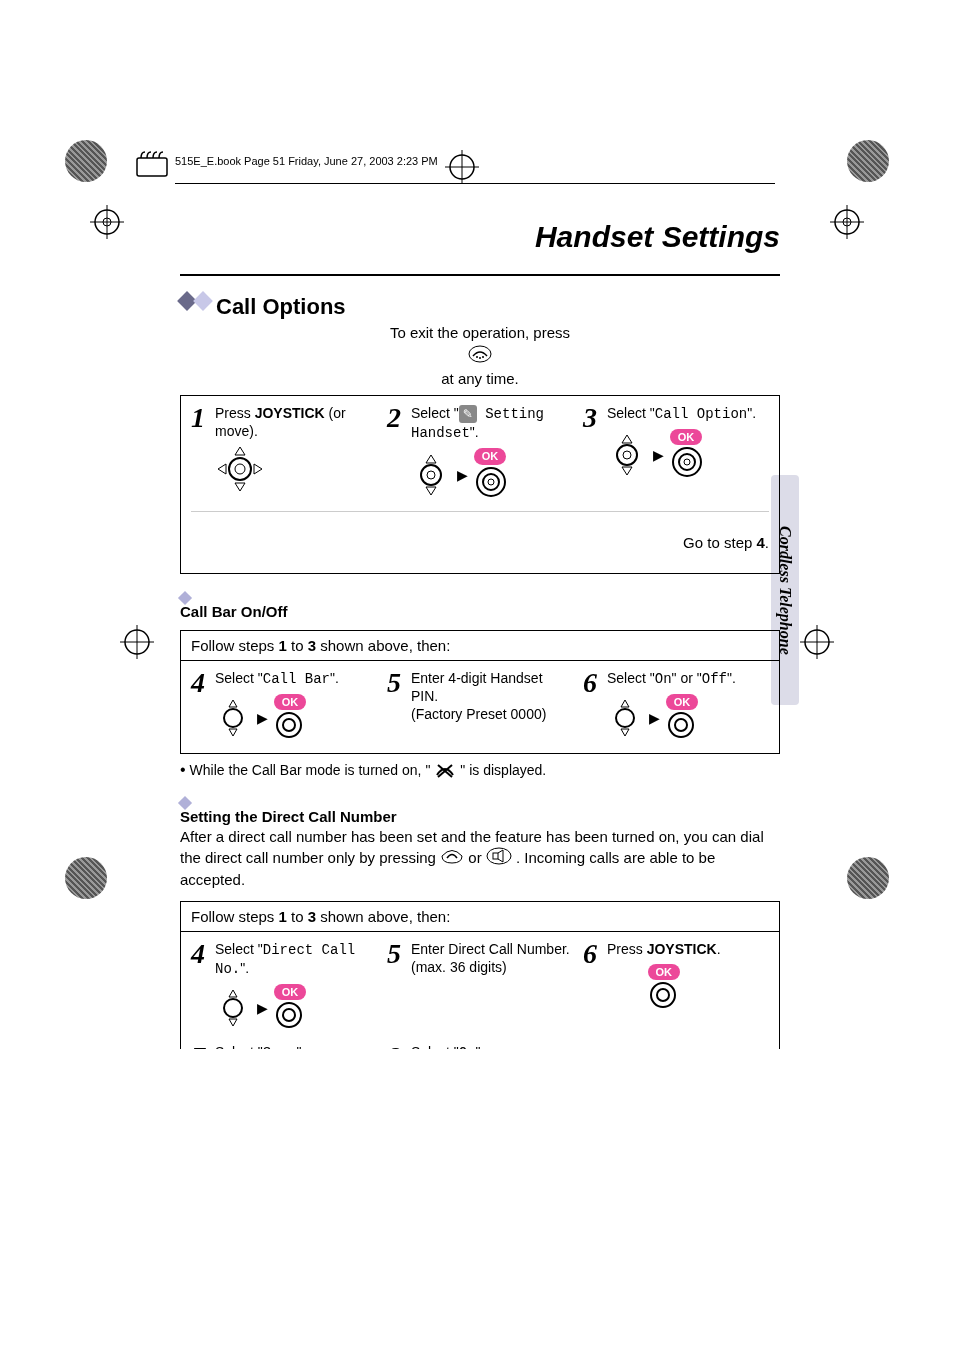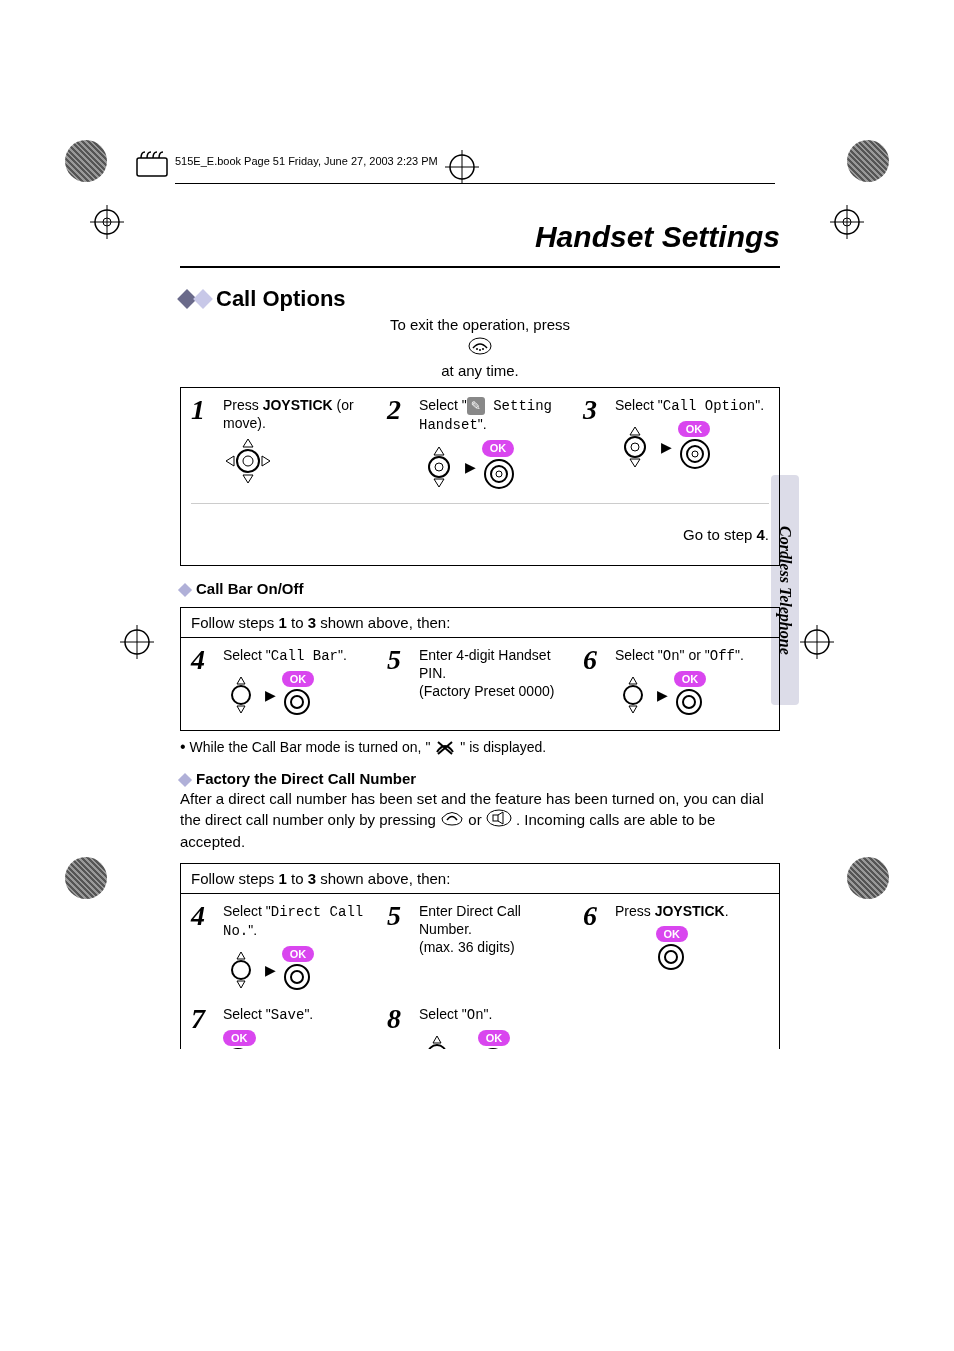--- a/index.html
+++ b/index.html
@@ -34,28 +34,27 @@
     top: 220px;
     width: 600px;
   }
   h1.section-title {
     font-size: 30px;
     font-weight: bold;
     font-style: italic;
     text-align: right;
     margin: 0 0 4px 0;
     border-bottom: 2px solid #000;
-    padding-bottom: 12px;
+    padding-bottom: 20px;
   }
   h2.sub {
     font-size: 22px;
     font-weight: bold;
     margin: 18px 0 4px 0;
     display: flex;
-    align-items: center;
     gap: 6px;
   }
   .dia-pair {
     display: inline-flex;
     gap: 2px;
   }
   .dia {
     width: 14px; height: 14px;
     transform: rotate(45deg);
     display: inline-block;
@@ -98,31 +97,30 @@
     font-family: "Times New Roman", serif;
     font-size: 28px;
     font-weight: bold;
     font-style: italic;
     line-height: 1;
     min-width: 20px;
   }
   .step .body {
     font-size: 14px;
     line-height: 1.3;
-    margin-left: 8px;
   }
   .mono { font-family: "Courier New", monospace; }
   .icon-row {
     display: flex;
     align-items: center;
     gap: 6px;
     margin-top: 4px;
   }
   .ok-badge {
-    background: #d946ef;
+    background: #ec4899;
     color: #fff;
     border-radius: 10px;
     font-size: 11px;
     font-weight: bold;
     padding: 1px 8px;
     display: inline-block;
   }
   .arrow-right {
     font-size: 14px;
   }
@@ -138,20 +136,21 @@
     border-top: 1px solid #ccc;
     margin-top: 8px;
   }
   .subhead {
     display: flex;
     align-items: flex-start;
     font-weight: bold;
     font-size: 15px;
     margin-top: 14px;
     margin-bottom: 2px;
+    flex-direction: column;
   }
   .para {
     font-size: 15px;
     line-height: 1.35;
   }
   .follow-row {
     border: 1px solid #000;
     border-bottom: none;
     padding: 6px 10px;
     font-size: 15px;
@@ -478,21 +477,21 @@
             <path d="M3 12 q8 -12 16 0" fill="none" stroke="#000" stroke-width="2"></path>
             <line x1="4" y1="2" x2="18" y2="14" stroke="#000" stroke-width="2"></line>
             <line x1="18" y1="2" x2="4" y2="14" stroke="#000" stroke-width="2"></line>
           </svg>
       </span>
       <span>" is displayed.</span>
     </div>
 
     <div class="subhead">
       <span class="dia-single"></span>
-      <span>Factory the Direct Call Number</span>
+      <span>Setting the Direct Call Number</span>
     </div>
     <div class="para">
       <span>After a direct call number has been set and the feature has been turned on, you can dial the direct call number only by pressing </span>
       <span class="small-icon"><svg width="24" height="18">
             <path d="M2 9 Q 12 -2 22 9 Q 22 16 12 16 Q 2 16 2 9 Z" fill="none" stroke="#000"></path>
             <path d="M7 11 q5 -7 10 0" fill="none" stroke="#000" stroke-width="1.5"></path>
           </svg></span>
       <span> or </span>
       <span class="small-icon"><svg width="26" height="18">
             <ellipse cx="13" cy="9" rx="12" ry="8" fill="none" stroke="#000"></ellipse>

